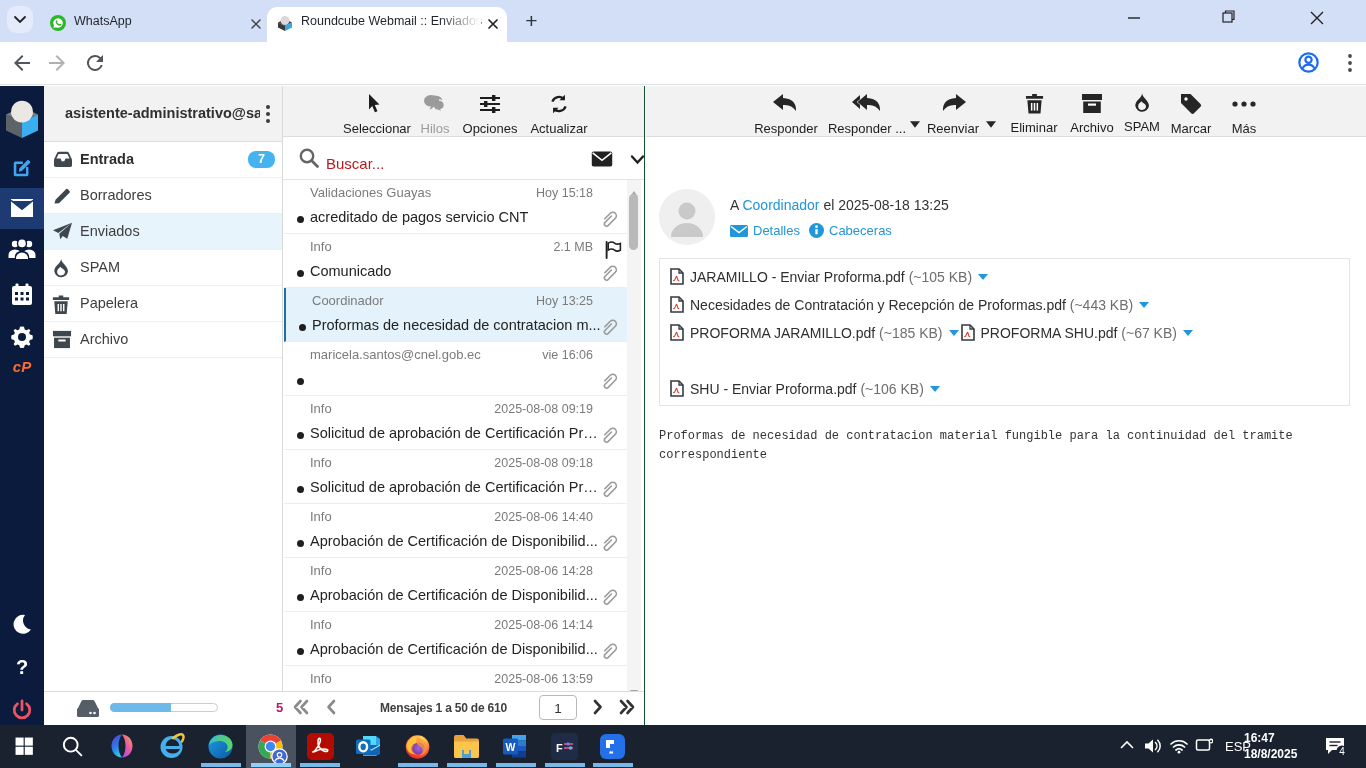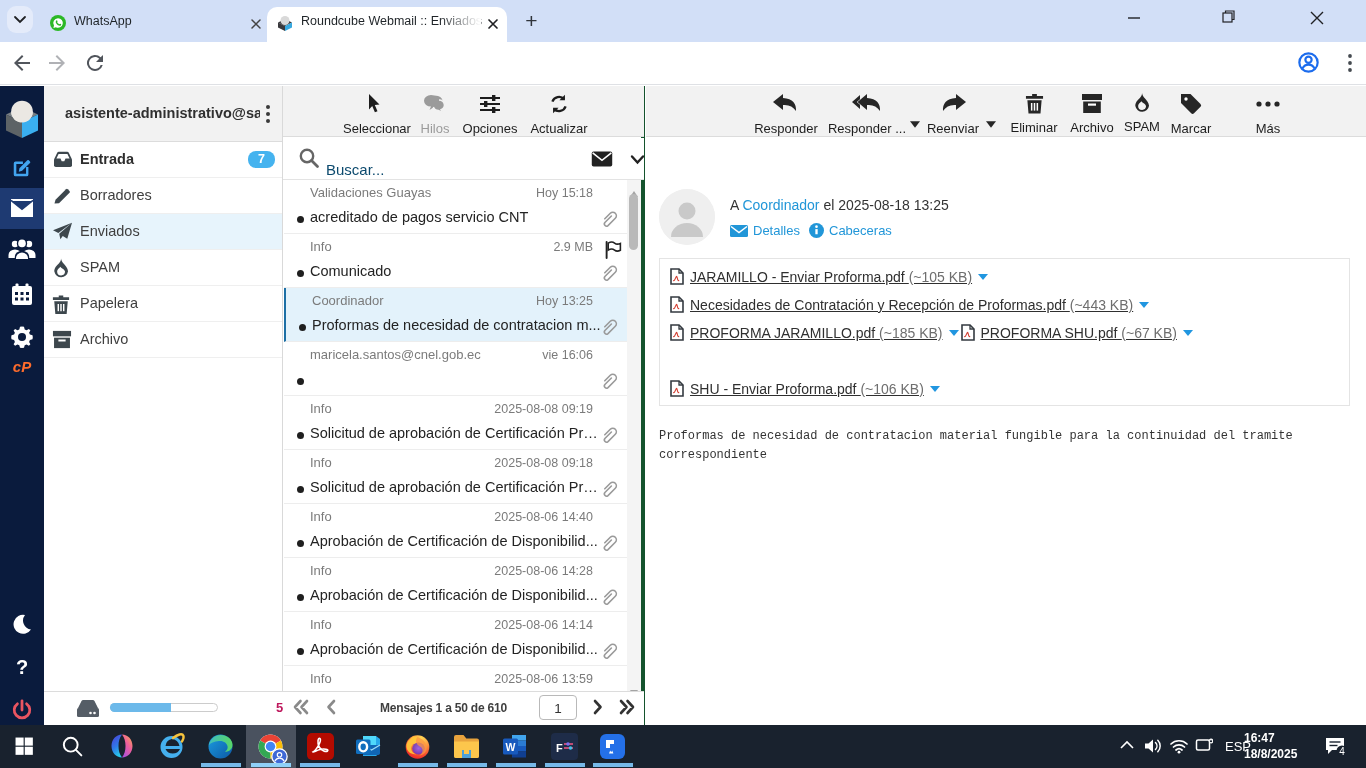--- a/index.html
+++ b/index.html
@@ -40,21 +40,21 @@
   #acctname { position:absolute; left:21px; top:19px; font-size:14.5px; font-weight:bold; color:#303030; width:195px; white-space:nowrap; overflow:hidden; }
   .frow { position:absolute; left:0; width:238px; height:36px; border-bottom:1px solid #efefef; }
   .frow .ficon { position:absolute; left:8px; top:8px; width:22px; height:20px; color:#3d474d; }
   .frow .flabel { position:absolute; left:36px; top:9px; font-size:14.5px; color:#3f3f3f; }
   #badge7 { position:absolute; left:204px; top:9px; width:27px; height:17px; background:#45b3ef; border-radius:8px; color:#fff; font-size:12.5px; font-weight:bold; text-align:center; line-height:17px; }
 
   
   #footer { position:absolute; left:0; top:605px; width:239px; height:34px; background:#fff; border-top:1px solid #dcdcdc; }
 
   
-  #mlist { position:absolute; left:283px; top:0; width:362px; height:639px; background:#fff; border-right:4px solid #14532d; }
+  #mlist { position:absolute; left:283px; top:0; width:362px; height:639px; background:#fff; border-right:1px solid #14532d; }
   #ltoolbar { position:absolute; left:0; top:0; width:361px; height:51px; background:#f2f2f2; border-bottom:1px solid #dcdcdc; }
   .tbtn { position:absolute; top:3px; text-align:center; color:#1d1d1d; }
   .tbtn .lbl { margin-top:2px; }
   .tbtn .lbl { font-size:13px; display:block; }
   #searchrow { position:absolute; left:0; top:52px; width:361px; height:42px; background:#fff; border-bottom:1px solid #e3e3e3; }
   .mrow { position:absolute; left:1px; width:343px; height:54px; border-bottom:1px solid #ededed; background:#fff; }
   .mrow .sender { position:absolute; left:26px; top:5px; font-size:13px; color:#7b7b7b; width:230px; white-space:nowrap; overflow:hidden; }
   .mrow .mdate { position:absolute; right:34px; top:6px; font-size:12.5px; color:#7b7b7b; }
   .mrow .subj { position:absolute; left:26px; top:29px; font-size:14.5px; color:#232323; width:293px; white-space:nowrap; overflow:hidden; text-overflow:ellipsis; }
   .mrow .dot { position:absolute; left:13px; top:36px; width:7px; height:7px; border-radius:50%; background:#1f1f1f; }
@@ -65,21 +65,21 @@
   #lfooter { position:absolute; left:0; top:605px; width:361px; height:34px; background:#fff; border-top:1px solid #dcdcdc; }
 
   
   #mview { position:absolute; left:646px; top:0; width:720px; height:639px; background:#fff; }
   #vtoolbar { position:absolute; left:0; top:0; width:720px; height:51px; background:#f2f2f2; border-bottom:1px solid #dcdcdc; }
   #subjline { position:absolute; left:13px; top:67px; font-size:20.5px; font-weight:bold; color:#2b2b2b; letter-spacing:-0.2px; }
   #avatar { position:absolute; left:13px; top:103px; width:56px; height:56px; border-radius:50%; background:#efefef; overflow:hidden; }
   #fromline { position:absolute; left:84px; top:111px; font-size:14px; color:#333; }
   #linkline { position:absolute; left:84px; top:137px; font-size:13px; color:#2196d8; }
   #attbox { position:absolute; left:13px; top:172px; width:691px; height:148px; border:1px solid #e4e4e4; }
-  .attrow { position:absolute; left:10px; height:28px; font-size:14px; color:#2f2f2f; white-space:nowrap;text-decoration:underline; }
+  .attrow { position:absolute; left:10px; height:28px; font-size:14px; color:#2f2f2f; white-space:nowrap; }
   .attsize { color:#6e6e6e; }
   .caret { display:inline-block; width:0; height:0; border-left:5px solid transparent; border-right:5px solid transparent; border-top:6px solid #2196e0; vertical-align:middle; margin-left:6px; margin-bottom:2px; }
   #bodytext { position:absolute; left:13px; top:341px; font-family:"Liberation Mono", monospace; font-size:12px; line-height:19px; color:#333; width:660px; }
 
   
   #taskbar { position:absolute; left:0; top:725px; width:1366px; height:43px; background:#19222e; }
   .tbicon { position:absolute; top:6px; width:30px; height:30px; }
   .runline { position:absolute; top:38px; height:4px; background:#76b9e8; }
   .trayic { position:absolute; color:#fff; }
 </style>
@@ -327,41 +327,41 @@
               <path d="M5.5 22 v-6 h6z" fill="#1d1d1d"></path>
             </svg>
           <span class="lbl">Actualizar</span>
         </div>
       </div>
       <div id="searchrow">
         <span style="position:absolute; left:15px; top:9px;"><svg width="22" height="22" viewBox="0 0 22 22">
               <circle cx="9" cy="9" r="6.2" fill="none" stroke="#666" stroke-width="2.4"></circle>
               <path d="M13.5 13.5 L19.5 19.5" stroke="#666" stroke-width="2.8" stroke-linecap="round"></path>
             </svg></span>
-        <span style="position:absolute; left:43px; top:23px; font-size:15px; color:#0c4a6e;">Buscar...</span>
+        <span style="position:absolute; left:43px; top:17px; font-size:15px; color:#b91c1c;">Buscar...</span>
         <span style="position:absolute; left:308px; top:13px;"><svg width="22" height="16" viewBox="0 0 24 18">
               <rect x="0.5" y="0.5" width="23" height="17" rx="2" fill="#222"></rect>
               <path d="M1.5 2 l10.5 8.5 L22.5 2" fill="none" stroke="#fff" stroke-width="1.8"></path>
             </svg></span>
         <span style="position:absolute; left:347px; top:14px;"><svg width="15" height="12" viewBox="0 0 15 12">
               <path d="M2 2.5 L7.5 8.5 L13 2.5" stroke="#222" stroke-width="2.4" fill="none" stroke-linecap="round"></path>
             </svg></span>
       </div>
       <div class="mrow" style="top:94px;">
         <span class="sender">Validaciones Guayas</span>
           <span class="mdate">Hoy 15:18</span>
         <span class="clip"><svg width="20" height="20" viewBox="0 0 20 20">
               <path d="M5.8 9.8 L11.3 4.3 a3.5 3.5 0 0 1 5 5 L9 16.6 a2.2 2.2 0 0 1 -3.1-3.1 L12.4 7" fill="none" stroke="#9a9a9a" stroke-width="1.6" stroke-linecap="round"></path>
             </svg></span>
           <span class="dot"></span>
           <span class="subj">acreditado de pagos servicio CNT</span>
       </div>
       <div class="mrow" style="top:148px;">
         <span class="sender">Info</span>
-          <span class="mdate">2.9 MB</span>
+          <span class="mdate">2.1 MB</span>
           <span style="position:absolute; right:4px; top:7px;"><svg width="19" height="18" viewBox="0 0 17 17">
               <path d="M2 1 v15" stroke="#222" stroke-width="1.8" stroke-linecap="round"></path>
               <path d="M3.5 2 c2-1.2 4.5-1.2 6 0 c1.5 1.2 3.5 1.2 5.5 0.3 v6.5 c-2 1-4 1-5.5-0.2 c-1.5-1.2-4-1.2-6 0z" fill="none" stroke="#222" stroke-width="1.5"></path>
             </svg></span>
         <span class="clip"><svg width="20" height="20" viewBox="0 0 20 20">
               <path d="M5.8 9.8 L11.3 4.3 a3.5 3.5 0 0 1 5 5 L9 16.6 a2.2 2.2 0 0 1 -3.1-3.1 L12.4 7" fill="none" stroke="#9a9a9a" stroke-width="1.6" stroke-linecap="round"></path>
             </svg></span>
           <span class="dot"></span>
           <span class="subj">Comunicado</span>
       </div>
@@ -510,21 +510,21 @@
             </svg>
           <span class="lbl">SPAM</span>
         </div>
         <div class="tbtn" style="left:520px; width:50px;">
           <svg width="22" height="22" viewBox="0 0 22 22" style="margin-top:4px;">
               <path d="M10.5 1 L20.5 11 a2 2 0 0 1 0 2.8 L14 20.3 a2 2 0 0 1 -2.8 0 L1 10 V1z" fill="#262626"></path>
               <circle cx="6" cy="6" r="1.7" fill="#fff"></circle>
             </svg>
           <span class="lbl">Marcar</span>
         </div>
-        <div class="tbtn" style="left:600px; width:44px;">
+        <div class="tbtn" style="left:576px; width:44px;">
           <svg width="26" height="22" viewBox="0 0 26 22" style="margin-top:4px;">
               <g fill="#262626">
                 <circle cx="4" cy="11" r="2.6"></circle>
                 <circle cx="13" cy="11" r="2.6"></circle>
                 <circle cx="22" cy="11" r="2.6"></circle>
               </g>
             </svg>
           <span class="lbl">Más</span>
         </div>
       </div>

